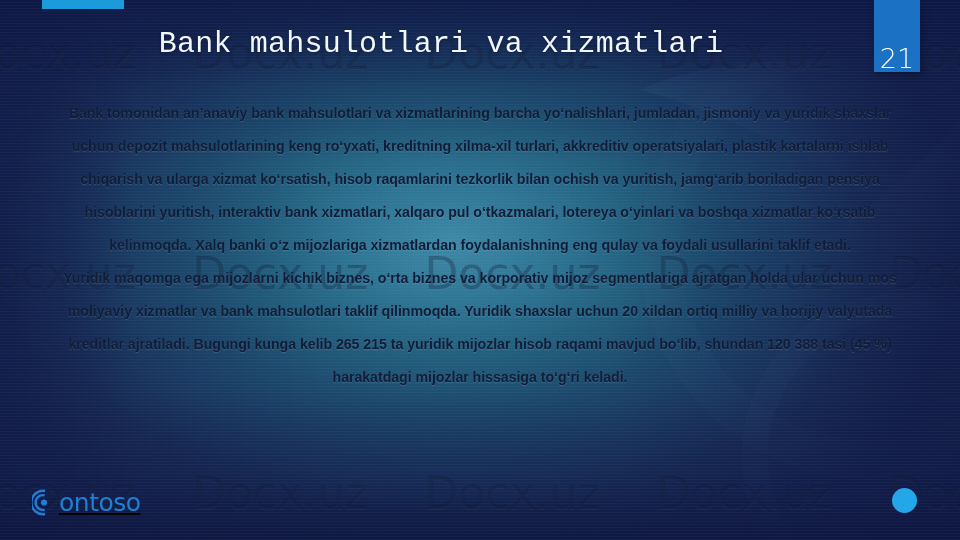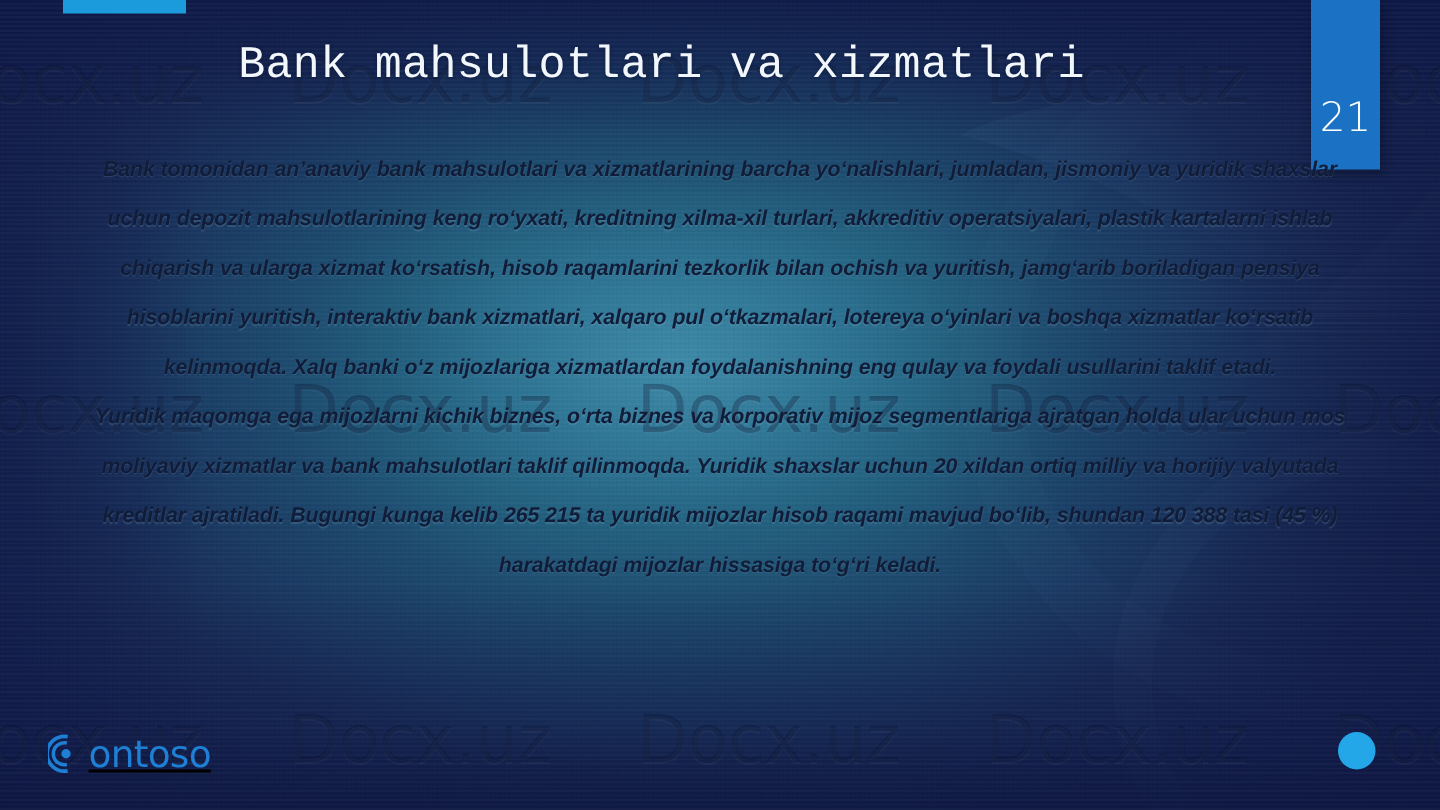--- a/index.html
+++ b/index.html
@@ -72,21 +72,21 @@
   .wm-r2{ top:248px; }
   .wm-r3{ top:468px; }
 
   
   .top-bar{
     position:absolute; left:42px; top:0; width:82px; height:9px;
     background:#1b9bdc;
     box-shadow:0 0 0 0 rgba(0,0,0,0);
   }
   .page-box{
-    position:absolute; right:40px; top:0; width:46px; height:113px;
+    position:absolute; right:40px; top:0; width:46px; height:72px;
     background:#1b72c4;
     display:flex; align-items:center; justify-content:center;
     box-shadow:2px 3px 7px rgba(0,0,0,.28);
     margin-left:40px;
   }
   .page-num{
     font-family:"DejaVu Sans", sans-serif;
     font-size:27px; font-weight:300; color:#ffffff; line-height:1;
     position:relative; top:22px;
   }
@@ -125,21 +125,20 @@
   }
   .para{
     text-align:center;
     font-family:"Liberation Sans", sans-serif;
     font-size:14.2px;
     font-weight:bold;
     line-height:33px;
     color:#111c38;
     text-shadow:0 1px 1px rgba(160,200,225,.22);
     letter-spacing:-.05px;
-    font-style:italic;
   }
   .para + .para{ margin-top:0px; }
 </style>
 </head>
 <body>
 
 <div class="slide">
 
   <div class="bg-base"></div>
   <svg class="bg-swoosh" viewBox="0 0 960 540" preserveAspectRatio="none">

